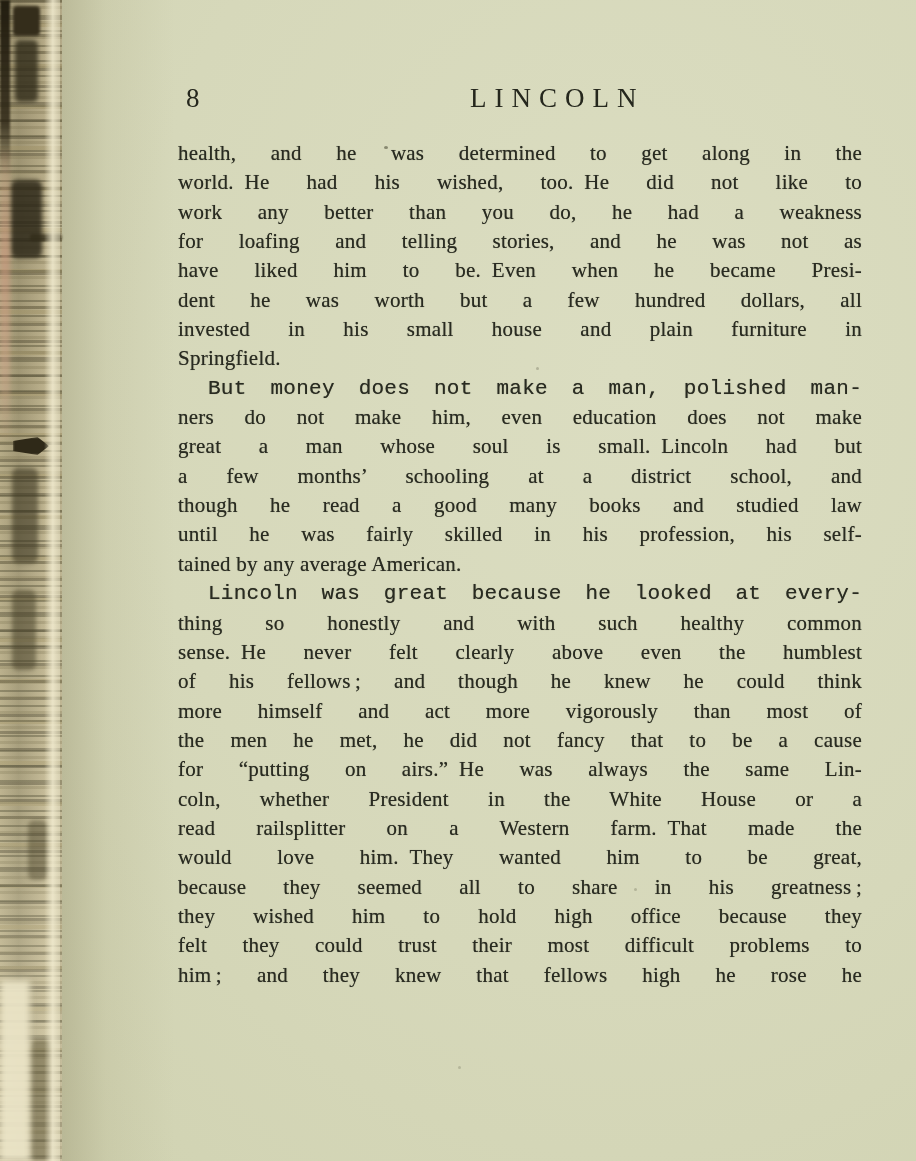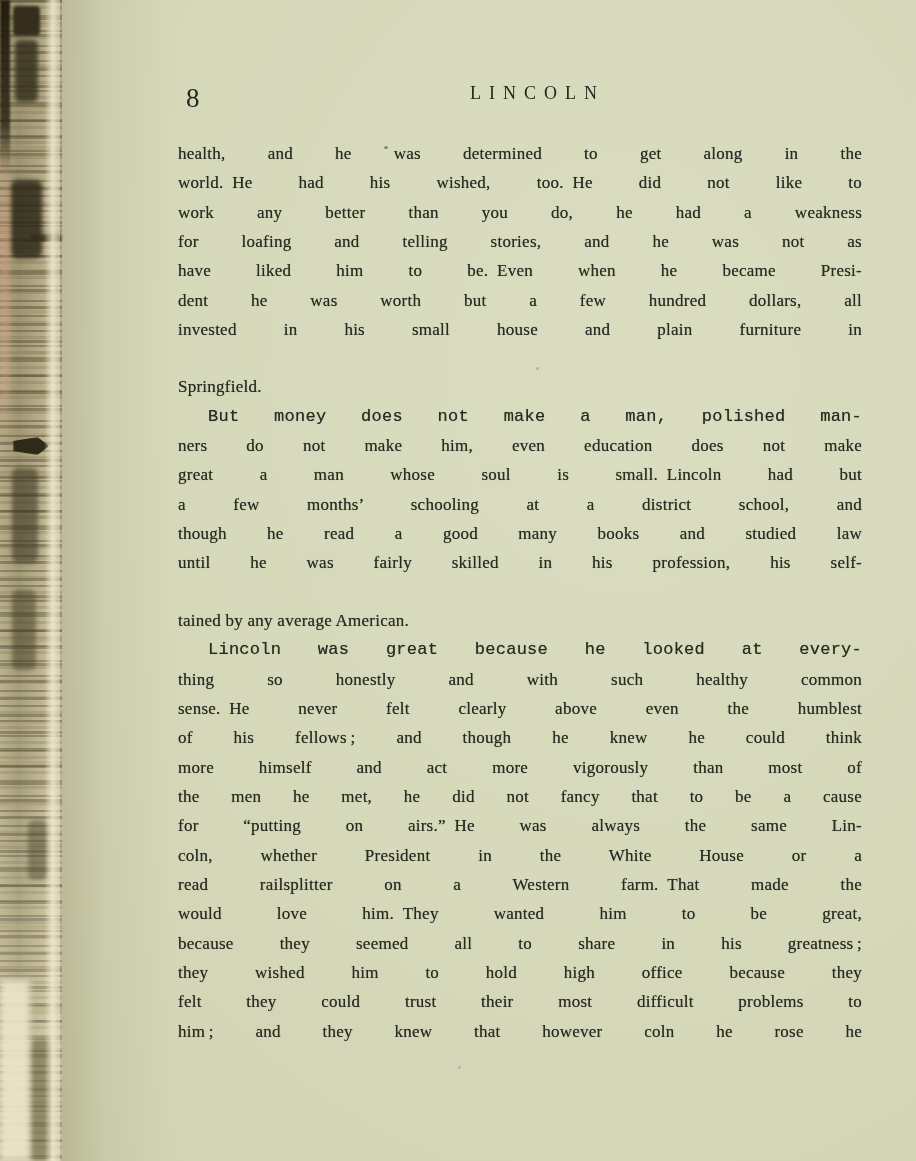--- a/index.html
+++ b/index.html
@@ -115,42 +115,42 @@
   .running-head-number {
     position: absolute;
     left: 186px; top: 83px;
     font-size: 27px;
     color: #25271d;
     letter-spacing: 0.5px;
   }
   .running-head-title {
     position: absolute;
     left: 470px; top: 83px;
-    font-size: 18px;
+    font-size: 27px;
     color: #25271d;
     letter-spacing: 8px;
   }
   .text-block {
     position: absolute;
     left: 178px; top: 139px;
     width: 684px;
-    font-size: 17px;
+    font-size: 21px;
     line-height: 29.35px;
     color: #292b21;
     text-shadow: 0 0 0.7px rgba(41,43,33,0.65);
     letter-spacing: 0.25px;
   }
   .paragraph { margin: 0; }
   .line {
     text-align: justify;
     text-align-last: justify;
     white-space: normal;
   }
   .line.indent { text-indent: 30px; font-family: Liberation Mono, monospace; }
-  .line.last-loose { text-align-last: left; margin-top: 28px; }
+  .line.last-loose { text-align-last: left; }
 
   .speckle {
     position: absolute;
     border-radius: 50%;
     background: rgba(70,70,50,0.55);
   }
   .sp1 { left: 384px; top: 146px; width: 4px; height: 3px; }
   .sp2 { left: 536px; top: 367px; width: 3px; height: 3px; opacity: .5; }
   .sp3 { left: 634px; top: 888px; width: 3px; height: 3px; opacity: .45; }
   .sp4 { left: 458px; top: 1066px; width: 3px; height: 3px; opacity: .4; }
@@ -207,21 +207,21 @@
         <div class="line">of his fellows ; and though he knew he could think</div>
         <div class="line">more himself and act more vigorously than most of</div>
         <div class="line">the men he met, he did not fancy that to be a cause</div>
         <div class="line">for “putting on airs.” He was always the same Lin-</div>
         <div class="line">coln, whether President in the White House or a</div>
         <div class="line">read railsplitter on a Western farm. That made the</div>
         <div class="line">would love him. They wanted him to be great,</div>
         <div class="line">because they seemed all to share in his greatness ;</div>
         <div class="line">they wished him to hold high office because they</div>
         <div class="line">felt they could trust their most difficult problems to</div>
-        <div class="line">him ; and they knew that however coln he rose he</div>
+        <div class="line">him ; and they knew that fellows high he rose he</div>
       </div>
     </div>
 
   <div class="speckle sp1"></div>
   <div class="speckle sp2"></div>
   <div class="speckle sp3"></div>
   <div class="speckle sp4"></div>
 
 </div>
 

